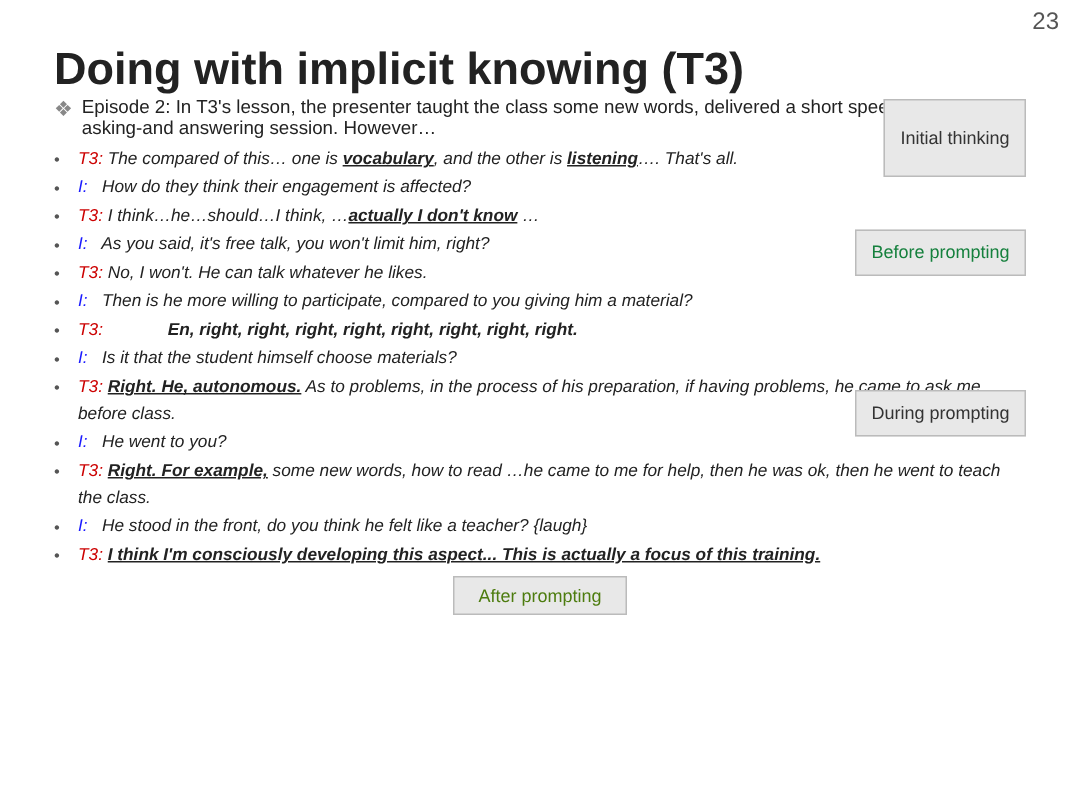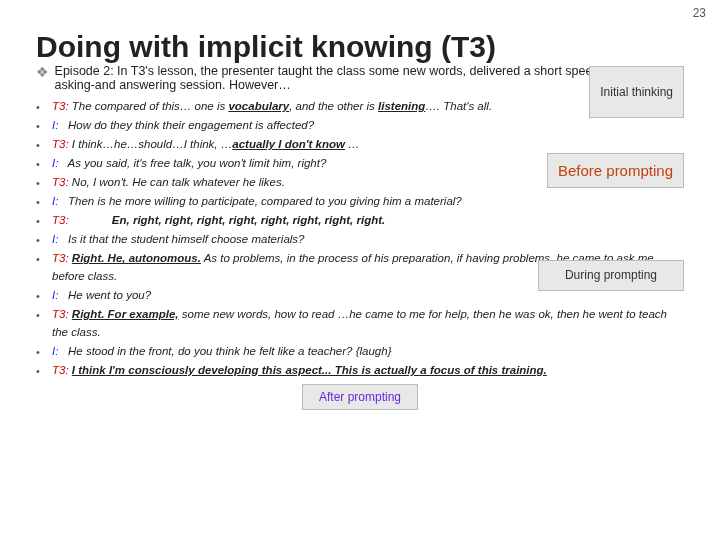--- a/index.html
+++ b/index.html
@@ -8,21 +8,21 @@
       height: 540px;
       background: #fff;
       font-family: Arial, sans-serif;
       overflow: hidden;
       position: relative;
     }
     .page-number {
       position: absolute;
       top: 6px;
       right: 14px;
-      font-size: 12px;
+      font-size: 16px;
       color: #555;
     }
     .slide-container {
       width: 720px;
       height: 540px;
       background: #fff;
       padding: 30px 36px 20px 36px;
       position: relative;
     }
     .slide-title {
@@ -82,47 +82,47 @@
     }
     .bold-italic { font-weight: bold; font-style: italic; margin-left: 40px; }
     .bold-italic-underline { font-weight: bold; font-style: italic; text-decoration: underline; }
     .italic { font-style: italic; }
     .before-prompting-box {
       position: absolute;
       right: 0px;
       background: #e8e8e8;
       border: 1px solid #bbb;
       padding: 5px 10px;
-      font-size: 15px;
-      color: #c2410c;
+      font-size: 12px;
+      color: #15803d;
       font-weight: normal;
       white-space: nowrap;
     }
     .during-prompting-box {
       position: absolute;
       right: 0px;
       background: #e8e8e8;
       border: 1px solid #bbb;
-      padding: 5px 26px;
+      padding: 5px 10px;
       font-size: 12px;
       color: #333;
       font-weight: normal;
       white-space: nowrap;
     }
     .after-prompting-wrapper {
       display: flex;
       justify-content: center;
       margin-top: 4px;
     }
     .after-prompting-box {
       background: #e8e8e8;
       border: 1px solid #bbb;
       padding: 5px 16px;
       font-size: 12px;
-      color: #6d28d9;
+      color: #4d7c0f;
       font-weight: normal;
       white-space: nowrap;
     }
     .label-red { color: #c00; }
     .label-blue { color: #1a1aff; }
   </style>
 </head>
 <body>
 
 <div class="slide-container">

